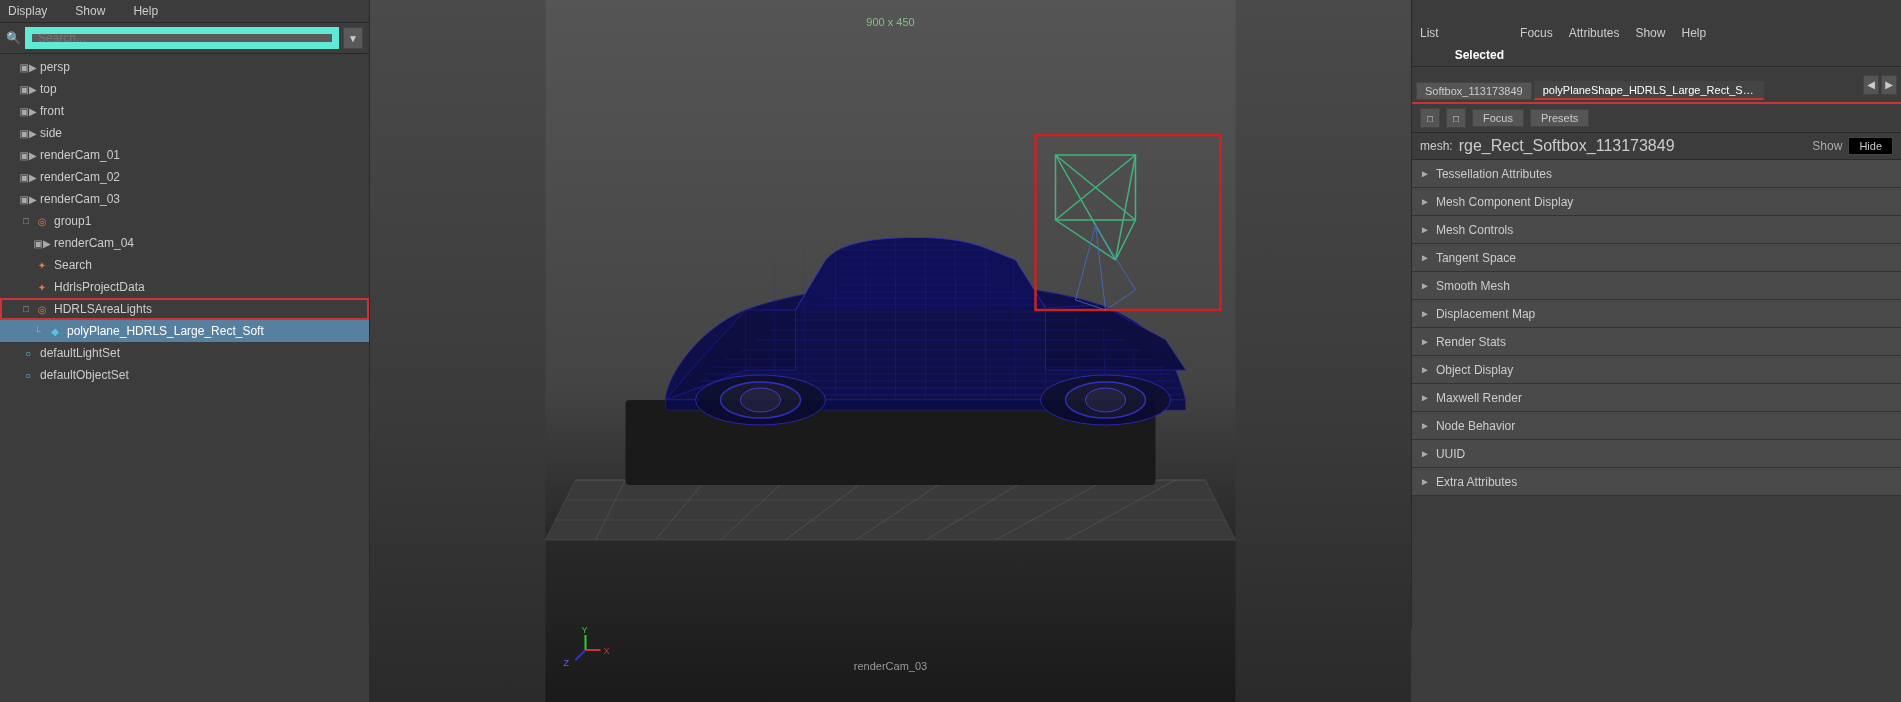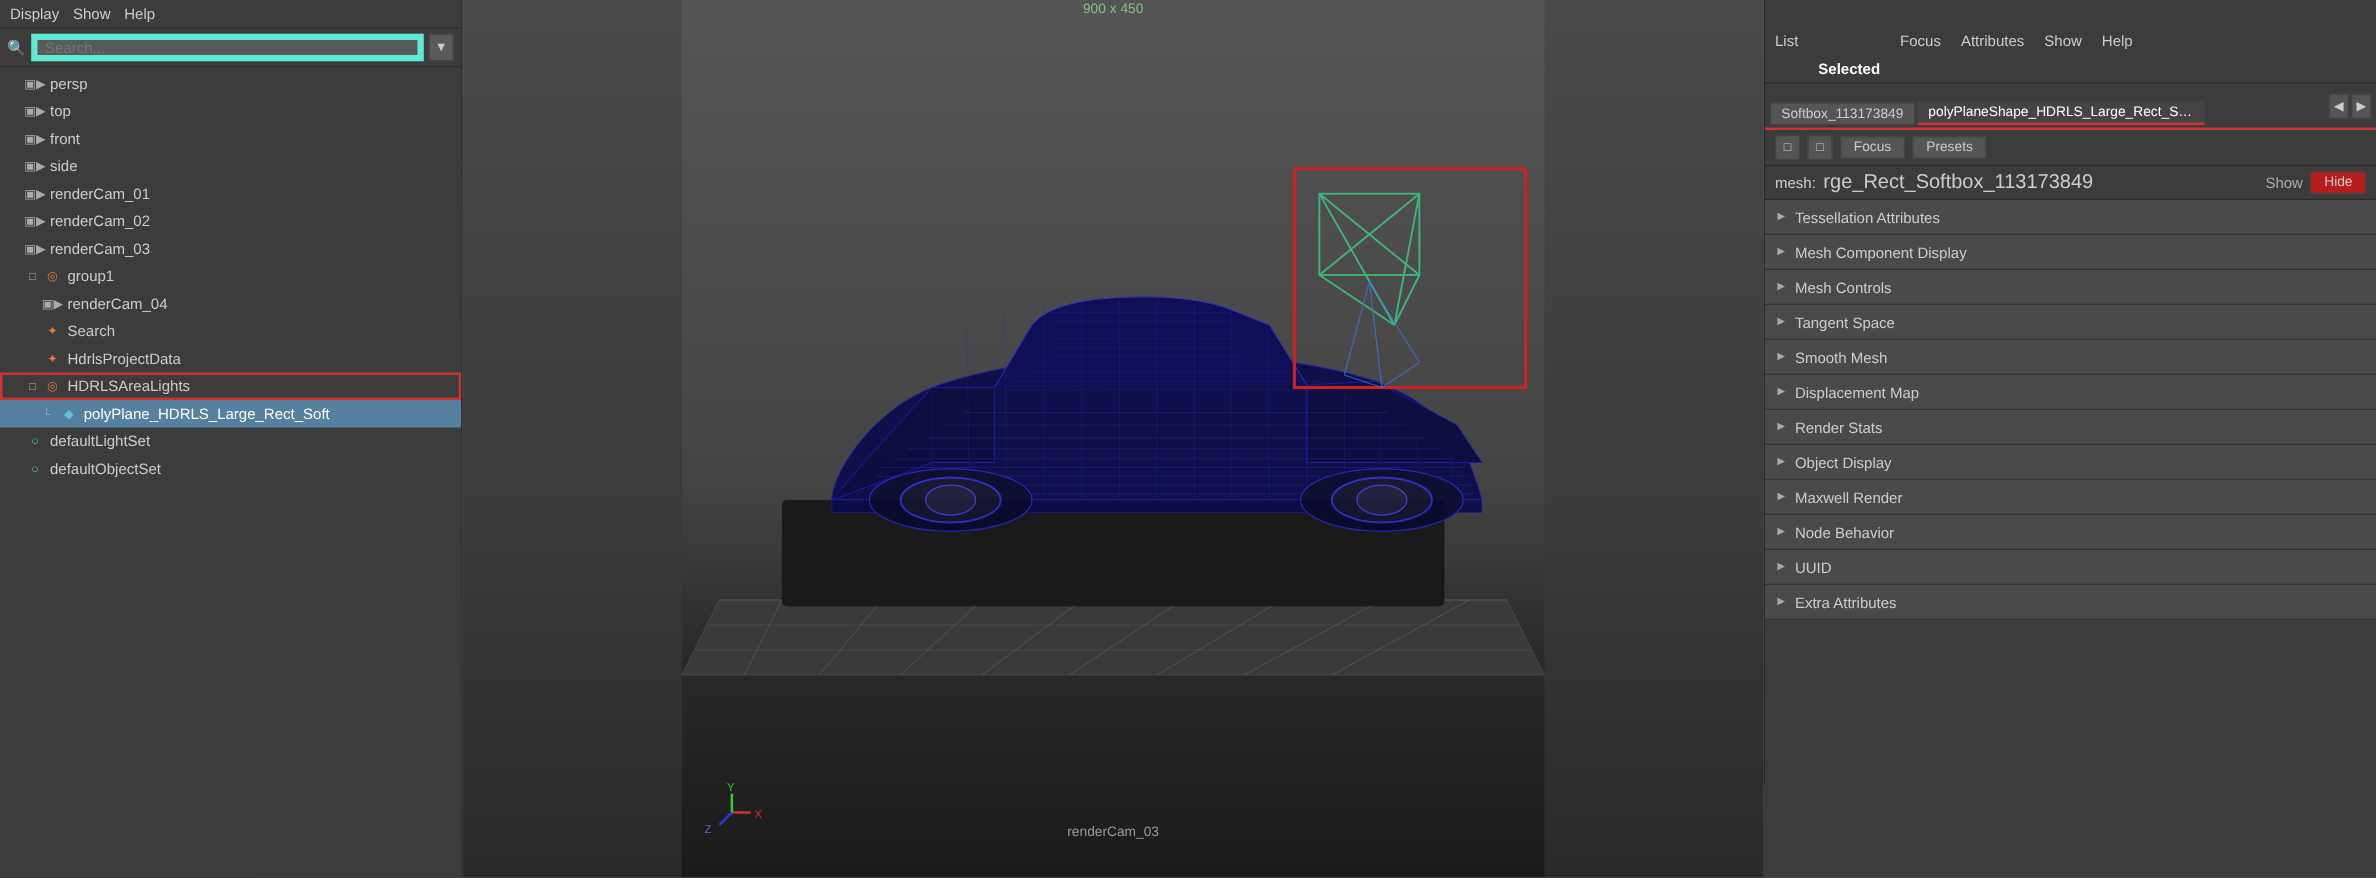--- a/index.html
+++ b/index.html
@@ -28,41 +28,41 @@
       background: #5a5a5a;
       padding: 4px 8px;
       font-size: 12px;
       color: #ddd;
       border-bottom: 1px solid #2a2a2a;
     }
     .outliner-menubar {
       display: flex;
       background: #3c3c3c;
       padding: 2px 4px;
-      gap: 3px;
+      gap: 20px;
       border-bottom: 1px solid #2a2a2a;
     }
     .outliner-menubar span {
       cursor: pointer;
       padding: 2px 4px;
       color: #ccc;
       font-size: 12px;
     }
     .search-bar {
       display: flex;
       align-items: center;
       padding: 4px 6px;
       background: #3c3c3c;
       border-bottom: 1px solid #2a2a2a;
       gap: 4px;
     }
     .search-input {
       flex: 1;
       background: #5a5a5a;
-      border: 5px solid #5eead4;
+      border: 7px solid #5eead4;
       color: #86efac;
       padding: 2px 6px;
       font-size: 12px;
       height: 22px;
     }
     .search-dropdown {
       background: #5a5a5a;
       border: 1px solid #444;
       color: #ccc;
       width: 20px;
@@ -136,21 +136,21 @@
       overflow: hidden;
     }
     .viewport-inner {
       width: 100%;
       height: 100%;
       background: linear-gradient(180deg, #4a4a4a 0%, #3a3a3a 60%, #2a2a2a 100%);
       position: relative;
     }
     .viewport-label {
       position: absolute;
-      top: 1px;
+      top: 16px;
       left: 50%;
       transform: translateX(-50%);
       color: #80c080;
       font-size: 11px;
     }
     .viewport-bottom-label {
       position: absolute;
       bottom: 30px;
       left: 50%;
       transform: translateX(-50%);
@@ -524,21 +524,21 @@
     <div style="background:#555;border:1px solid #444;width:20px;height:20px;display:flex;align-items:center;justify-content:center;font-size:10px;color:#ccc;">□</div>
     <div style="background:#555;border:1px solid #444;width:20px;height:20px;display:flex;align-items:center;justify-content:center;font-size:10px;color:#ccc;">□</div>
     <button class="attr-btn">Focus</button>
     <button class="attr-btn">Presets</button>
   </div>
 
   <div style="display:flex; align-items:center; padding:4px 8px; gap:6px; border-bottom:1px solid #2a2a2a;">
     <span style="color:#ccc;font-size:12px;">mesh:</span>
     <span style="color:#ccc;font-size:16px;flex:1;">rge_Rect_Softbox_113173849</span>
     <span style="color:#aaa;font-size:12px;">Show</span>
-    <button class="attr-btn" style="background:#b91c1c;">Hide</button>
+    <button class="attr-btn" style="background:#000000;">Hide</button>
   </div>
 
   <div class="attr-sections">
 
     <div class="attr-section-header">
       <span class="attr-section-arrow">►</span>
       <span class="attr-section-label">Tessellation Attributes</span>
     </div>
 
     <div class="attr-section-header">

